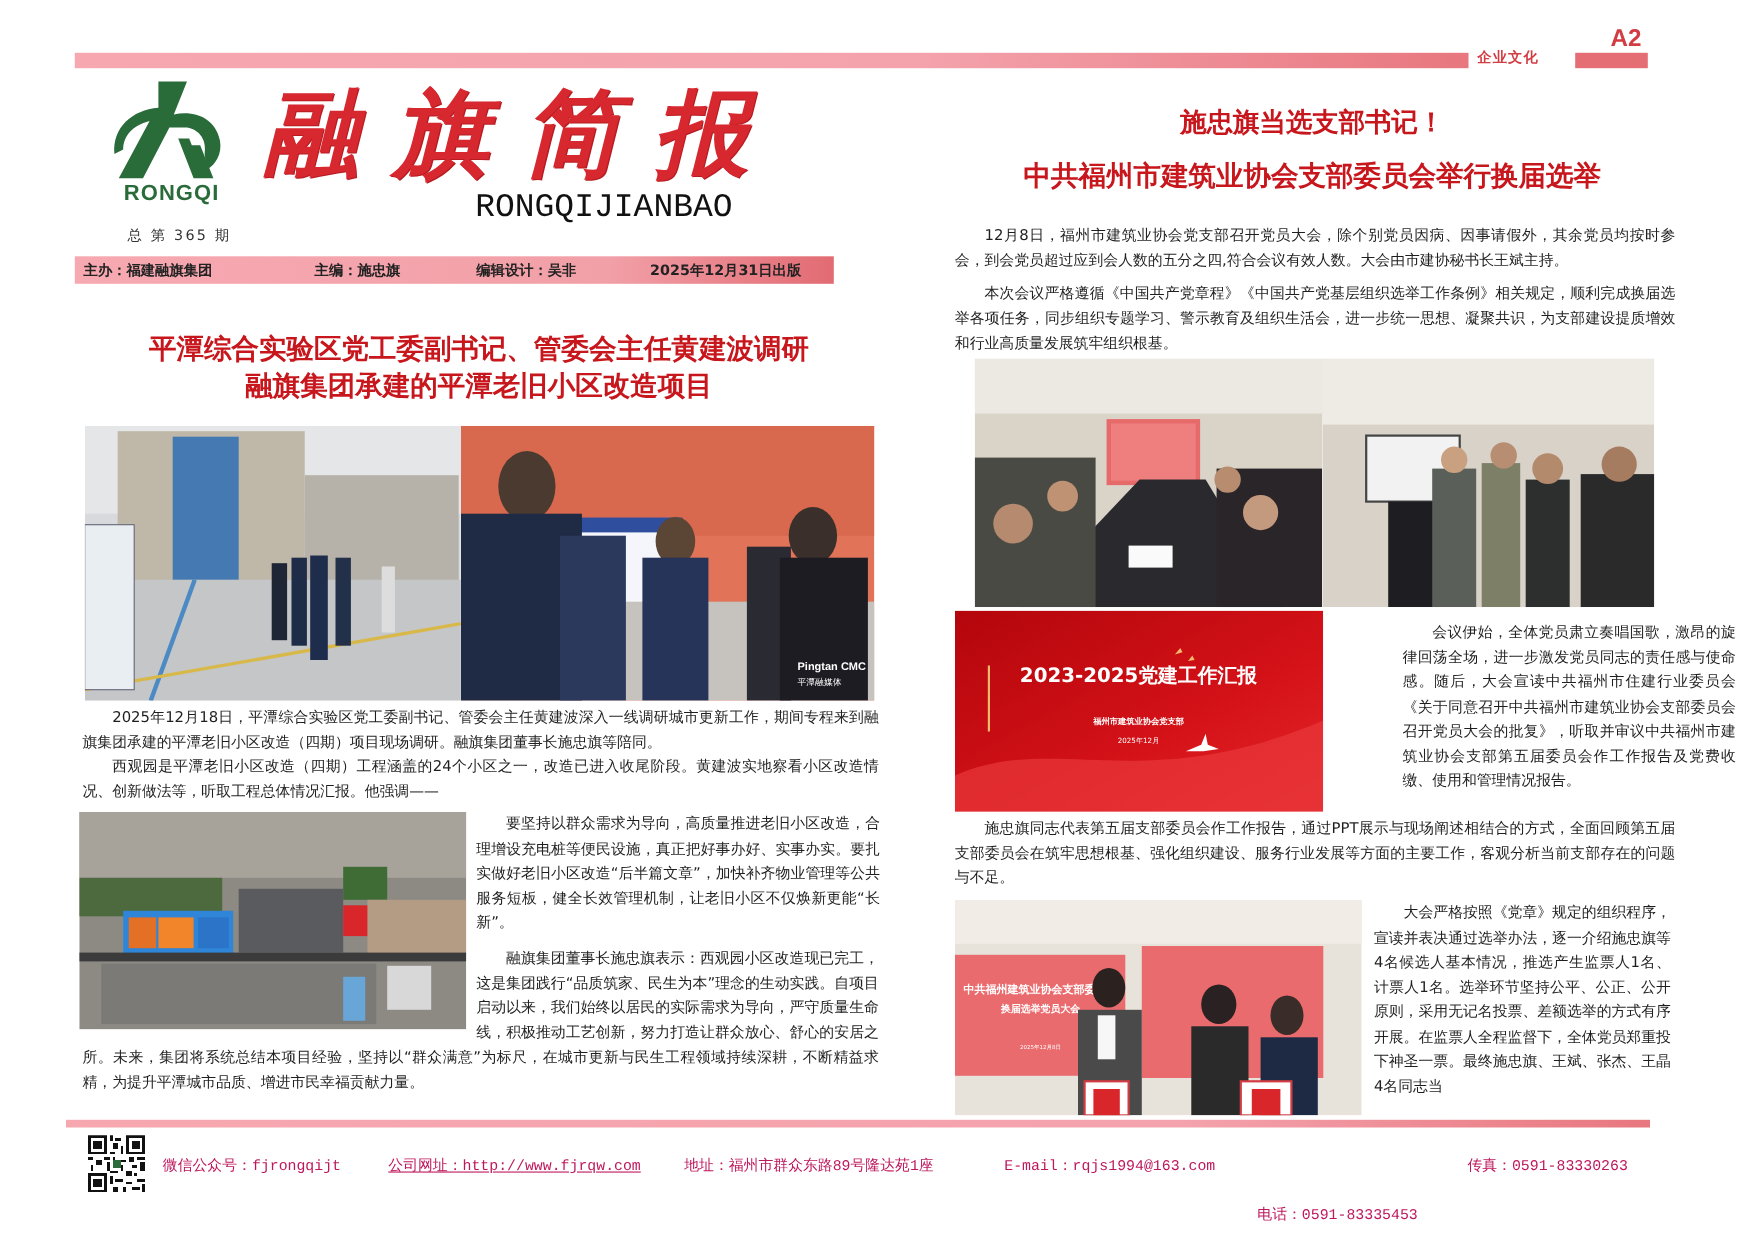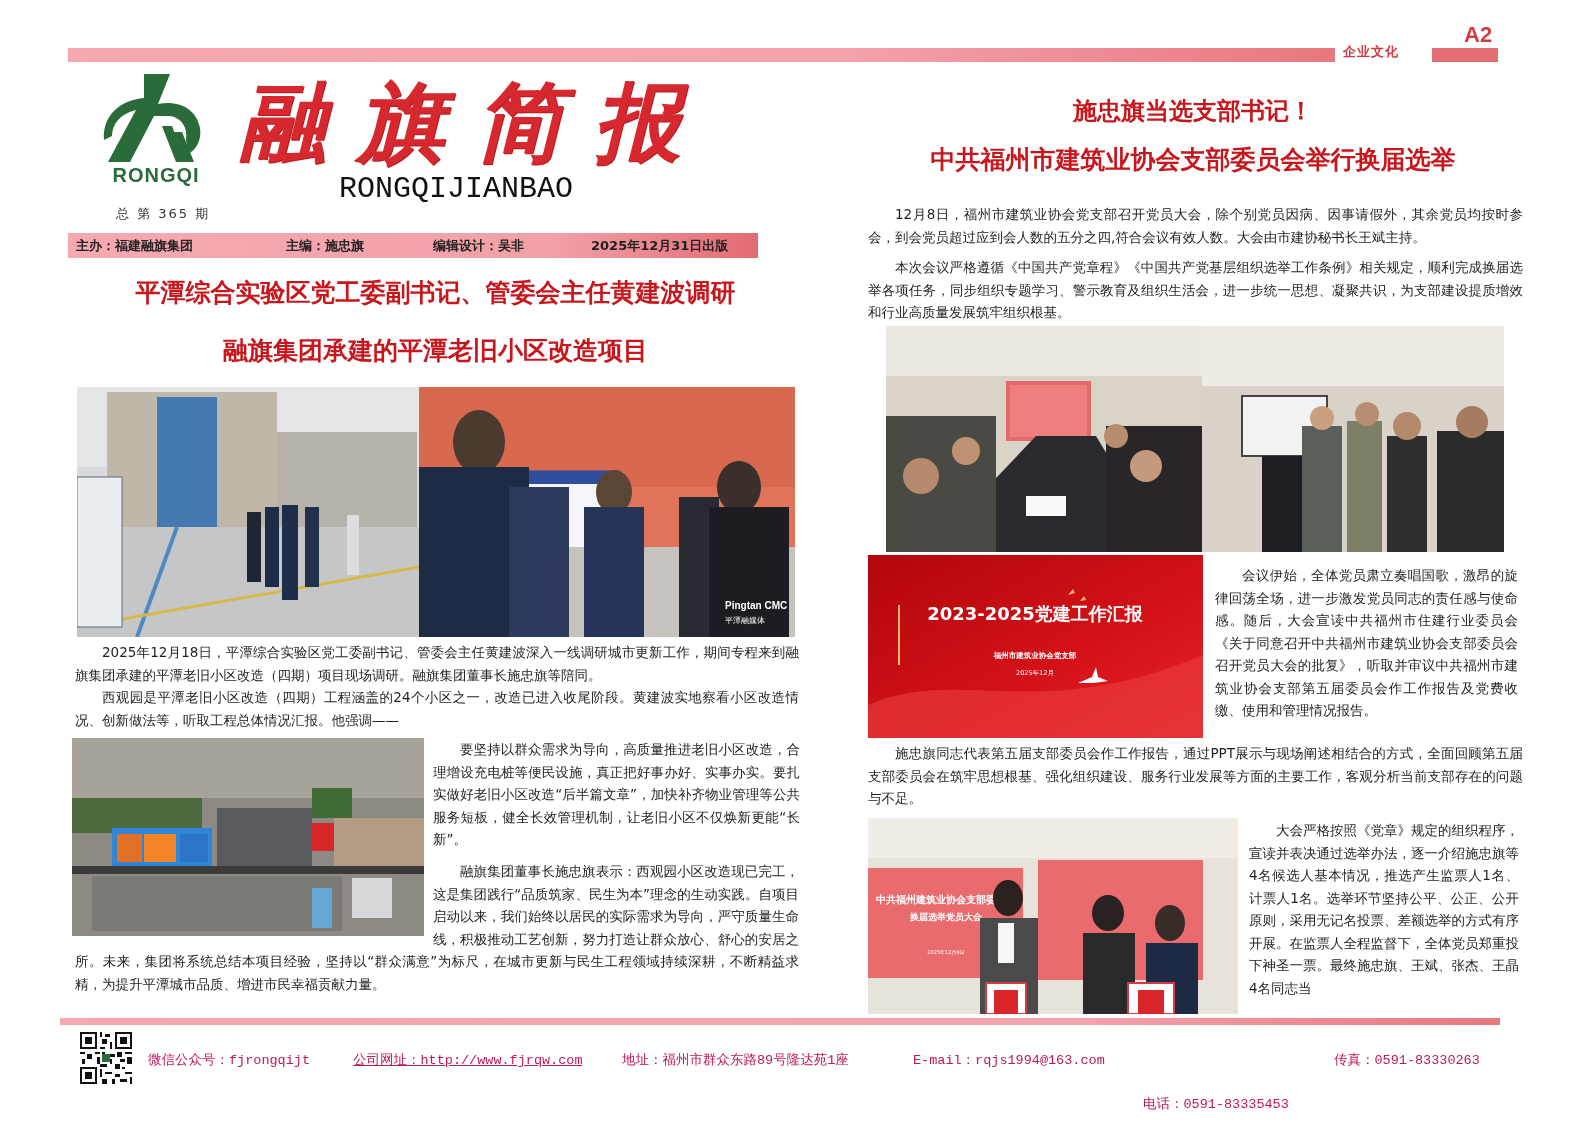--- a/index.html
+++ b/index.html
@@ -13,32 +13,32 @@
     background: linear-gradient(90deg, #f7a7b0 0%, #f4a3ad 60%, #e8777f 100%); }
   .topbar-right { left: 1432px; top: 48px; width: 66px; height: 14px; background: #e56e75; }
   .section-label { left: 1343px; top: 43px; font-size: 13px; font-weight: bold; color: #d23c43; letter-spacing: 1px; }
   .page-no { left: 1464px; top: 22px; font-size: 22px; font-weight: bold; color: #d23c43; font-family: "Liberation Sans", sans-serif; }
 
   
   .logo { left: 100px; top: 70px; width: 112px; height: 120px; }
   .masthead-title { left: 240px; top: 72px; width: 440px; display: flex; justify-content: space-between;
     font-family: "DejaVu Serif", serif; font-size: 86px; font-weight: bold; color: #d7282f; font-style: italic;
     letter-spacing: 0; line-height: 100px; text-shadow: 1px 1px 0 #b71c22; }
-  .masthead-pinyin { left: 246px; top: 172px; width: 420px; display: flex; justify-content: center;
+  .masthead-pinyin { left: 246px; top: 172px; width: 420px; display: flex; justify-content: flex-end;
     font-family: "Liberation Mono", monospace; font-size: 30px; color: #111; }
   .issue-no { left: 116px; top: 205px; font-size: 13px; color: #333; letter-spacing: 2px; }
 
   .infobar { left: 68px; top: 233px; width: 690px; height: 25px;
     background: linear-gradient(90deg, #f7a9b1 0%, #f2a0a8 70%, #e26b73 100%);
     display: flex; align-items: center; font-size: 13px; font-weight: bold; color: #222; }
   .infobar span { position: absolute; top: 4px; }
 
   
   .headline { font-weight: bold; color: #c8161d; text-align: center; font-family: "DejaVu Sans", sans-serif; }
-  .hl-left-1 { left: 68px; top: 276px; width: 735px; font-size: 25px; }
+  .hl-left-1 { left: 68px; top: 300px; width: 735px; font-size: 25px; }
   .hl-left-2 { left: 68px; top: 334px; width: 735px; font-size: 25px; }
   .hl-right-1 { left: 868px; top: 95px; width: 650px; font-size: 24px; }
   .hl-right-2 { left: 868px; top: 143px; width: 650px; font-size: 25px; }
 
   
   .para { font-size: 13.5px; line-height: 22.5px; color: #1f1f1f; text-align: justify; }
   .indent { text-indent: 2em; }
 
   
   .photo { overflow: hidden; }
@@ -211,21 +211,21 @@
     <path d="M0 150 C90 110 170 170 335 100 L335 183 L0 183 Z" fill="#e8373a" opacity="0.7"></path>
     <rect x="30" y="50" width="2" height="60" fill="#f3b86d"></rect>
     <text x="167" y="65" text-anchor="middle" font-size="18" font-weight="bold" fill="#ffffff" font-family="DejaVu Sans, sans-serif">2023-2025党建工作汇报</text>
     <text x="167" y="103" text-anchor="middle" font-size="7.5" font-weight="bold" fill="#ffffff" font-family="DejaVu Sans, sans-serif">福州市建筑业协会党支部</text>
     <text x="167" y="120" text-anchor="middle" font-size="6.5" fill="#ffffff" font-family="DejaVu Sans, sans-serif">2025年12月</text>
     <path d="M210 128 l14 -6 l4 -10 l2 10 l10 4 l-14 2 z" fill="#ffffff"></path>
     <path d="M200 40 l5 -6 l2 4 z M212 46 l4 -5 l2 4 z" fill="#f3b86d"></path>
   </svg>
 </div>
 
-<div class="abs para indent" style="left:1215px;top:564px;width:303px;">会议伊始，全体党员肃立奏唱国歌，激昂的旋律回荡全场，进一步激发党员同志的责任感与使命感。随后，大会宣读中共福州市住建行业委员会《关于同意召开中共福州市建筑业协会支部委员会召开党员大会的批复》，听取并审议中共福州市建筑业协会支部第五届委员会作工作报告及党费收缴、使用和管理情况报告。</div>
+<div class="abs para indent" style="left:1275px;top:564px;width:303px;">会议伊始，全体党员肃立奏唱国歌，激昂的旋律回荡全场，进一步激发党员同志的责任感与使命感。随后，大会宣读中共福州市住建行业委员会《关于同意召开中共福州市建筑业协会支部委员会召开党员大会的批复》，听取并审议中共福州市建筑业协会支部第五届委员会作工作报告及党费收缴、使用和管理情况报告。</div>
 <div class="abs para indent" style="left:868px;top:742px;width:655px;">施忠旗同志代表第五届支部委员会作工作报告，通过PPT展示与现场阐述相结合的方式，全面回顾第五届支部委员会在筑牢思想根基、强化组织建设、服务行业发展等方面的主要工作，客观分析当前支部存在的问题与不足。</div>
 
 <div class="abs photo" style="left:868px;top:818px;width:370px;height:196px;">
   <svg viewBox="0 0 370 196" preserveAspectRatio="none">
     <rect width="370" height="196" fill="#e8e3da"></rect>
     <rect x="0" y="0" width="370" height="40" fill="#f1ede6"></rect>
     <rect x="0" y="50" width="155" height="110" fill="#ea6b6e"></rect>
     <rect x="170" y="42" width="165" height="120" fill="#ea6b6e"></rect>
     <text x="78" y="85" text-anchor="middle" font-size="10" font-weight="bold" fill="#fff" font-family="DejaVu Sans, sans-serif">中共福州建筑业协会支部委员会</text>
     <text x="78" y="102" text-anchor="middle" font-size="9" font-weight="bold" fill="#fff" font-family="DejaVu Sans, sans-serif">换届选举党员大会</text>

